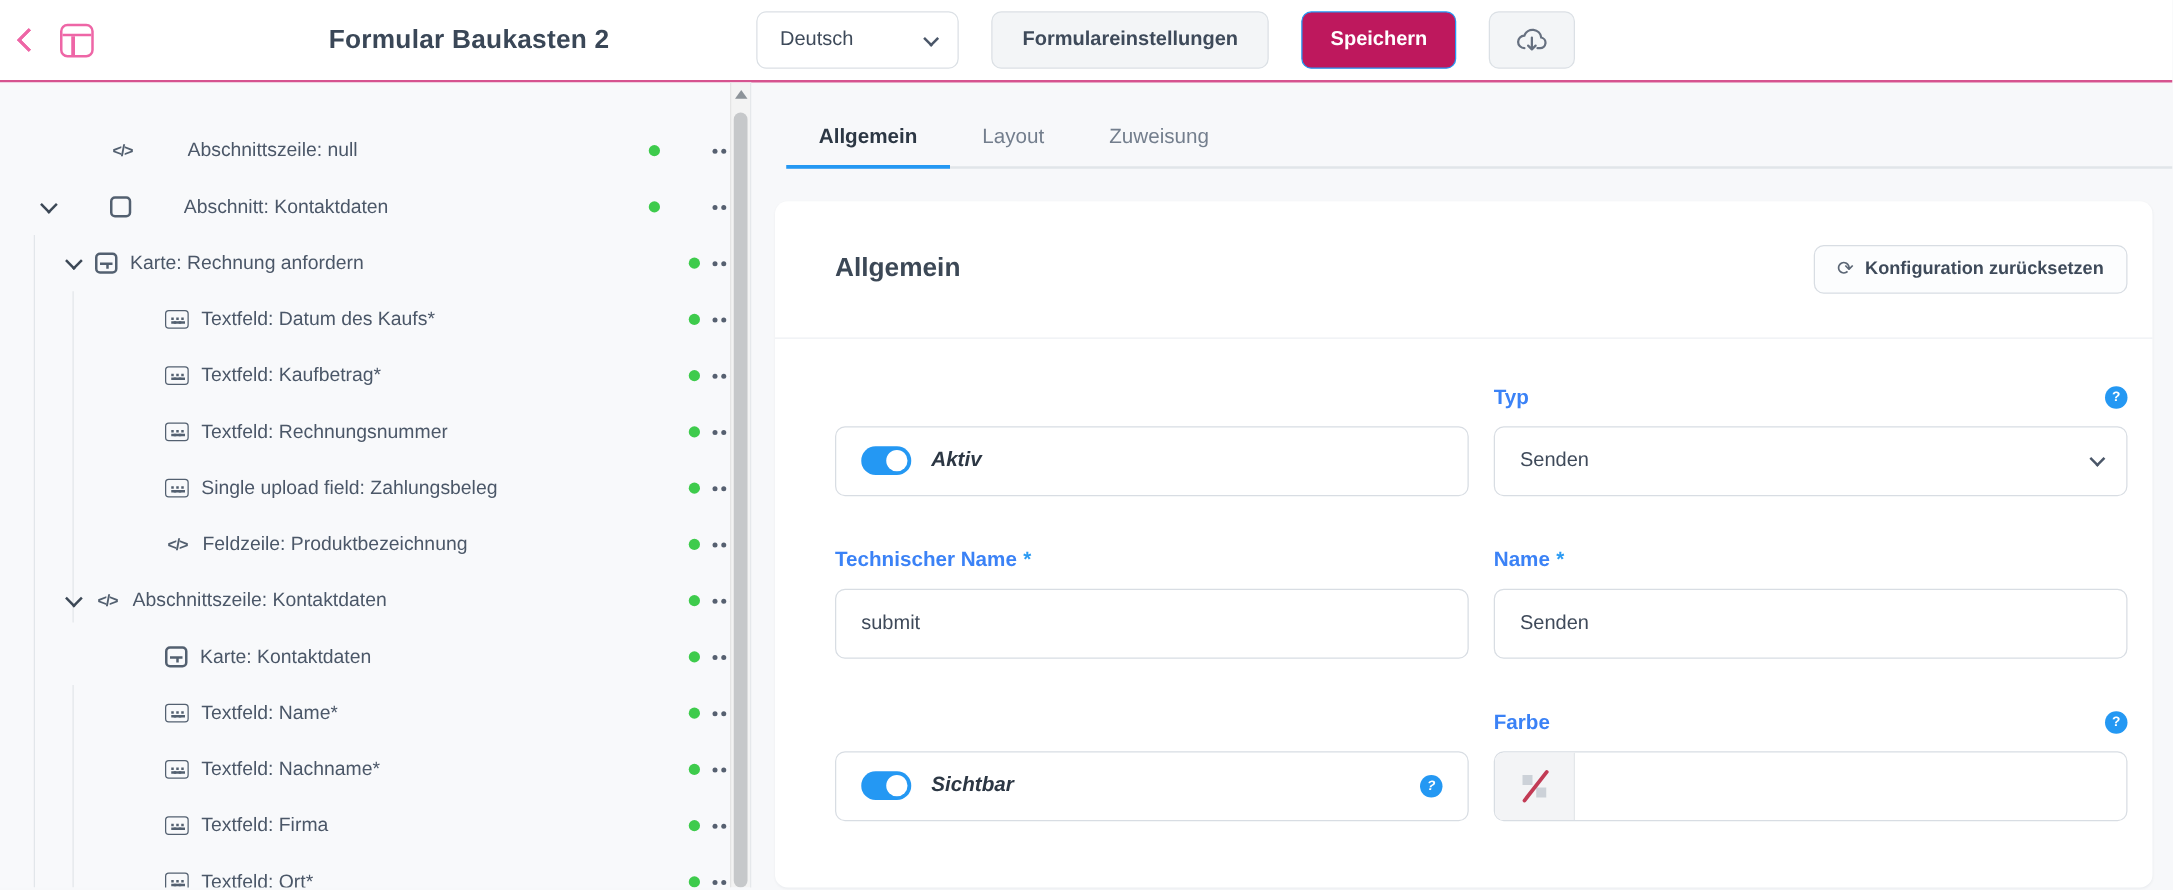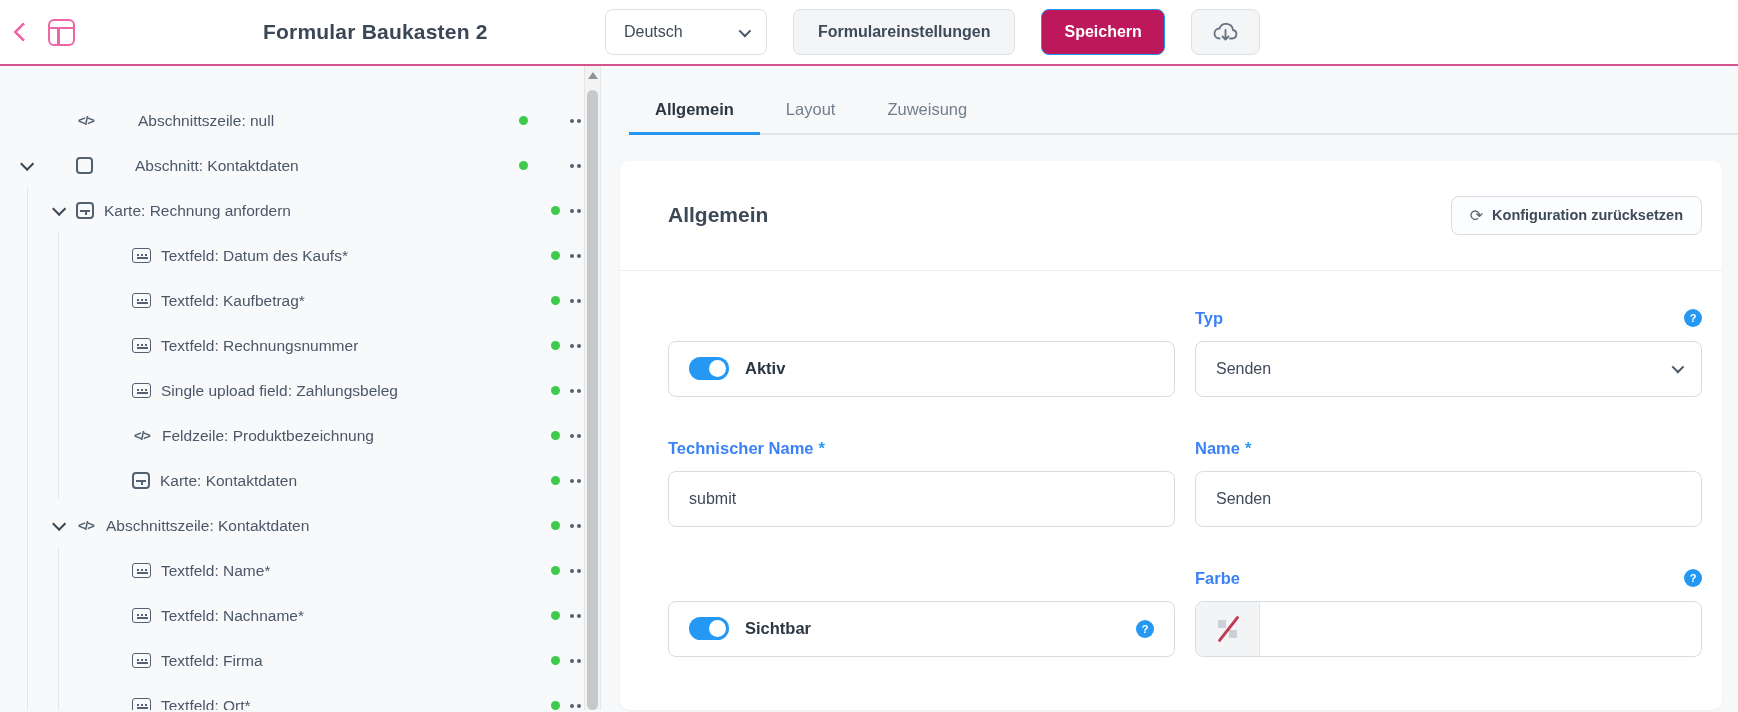--- a/index.html
+++ b/index.html
@@ -43,21 +43,21 @@
     display:flex; align-items:center; justify-content:center; }
   .ico-code::before { content:"</>"; font-size:13px; font-weight:bold; color:#536070; letter-spacing:-1px; }
   .ico-section { border:2px solid #536070; border-radius:4px; width:17px; height:17px; }
   .ico-card { border:2px solid #536070; border-radius:4px; width:18px; height:17px; }
   .ico-card::before { content:""; position:absolute; left:2px; right:2px; top:6px; height:2px; background:#536070; }
   .ico-card::after { content:""; position:absolute; left:7px; top:7px; bottom:2px; width:2px; background:#536070; }
   .ico-textfield { border:1.8px solid #536070; border-radius:3px; width:19px; height:15px; }
   .ico-textfield::before { content:""; position:absolute; left:4px; top:5px; width:2px; height:2px; background:#536070;
     box-shadow:4px 0 0 #536070, 8px 0 0 #536070, 2px 3px 0 #536070, 6px 3px 0 #536070; }
   .ico-textfield::after { content:""; position:absolute; left:4px; bottom:3px; width:11px; height:2px; background:#536070; }
-  .lvl1 { padding-left:20px;gap:32px; }
+  .lvl1 { padding-left:32px;gap:32px; }
   .lvl2 { padding-left:52px; }
   .lvl3 { padding-left:108px; }
   .tlabel { font-size:15.5px; color:#4b5768; white-space:nowrap; overflow:hidden; }
   .tdot { width:9px; height:9px; border-radius:50%; background:#3ecb4c; margin-left:auto; flex:0 0 auto; }
   .tmenu { width:18px; height:14px; margin-left:10px; position:relative; flex:0 0 auto; cursor:pointer; }
   .tmenu::before { content:""; position:absolute; top:5px; left:0; width:4px; height:4px; border-radius:50%;
     background:#566070; box-shadow:7px 0 0 #566070, 14px 0 0 #566070; }
   
   .sb-scroll { position:absolute; top:0; right:0; width:16px; height:100%; background:#f3f3f3;
     border-left:1px solid #e4e4e4; }
@@ -88,21 +88,21 @@
   .flabel { font-size:16.5px; font-weight:bold; color:#3b82f6; }
   .req { color:#2b9bf3; font-weight:bold; font-size:16.5px; }
   .help { width:18px; height:18px; border-radius:50%; background:#2498f3; color:#fff;
     display:flex; align-items:center; justify-content:center; flex:0 0 auto; cursor:pointer; }
   .help::before { content:"?"; font-size:11px; font-weight:bold; }
   .lblrow .help { margin-left:auto; }
   .control { height:56px; border:1px solid #d8dde3; border-radius:8px; background:#fff;
     display:flex; align-items:center; padding:0 20px; font-size:16px; color:#3f4a5a; }
   input.control { width:100%; outline:none; }
   .select { justify-content:space-between; cursor:pointer; }
-  .boxrow { gap:16px; }
+  .boxrow { gap:16px;font-style:italic; }
   .blabel { font-size:16.5px; font-weight:bold; color:#2c3744; }
   .boxrow .help { margin-left:auto; }
   .toggle { width:40px; height:23px; border-radius:12px; background:#2498f3; position:relative;
     flex:0 0 auto; cursor:pointer; }
   .toggle .knob { position:absolute; top:3px; left:20px; width:17px; height:17px; border-radius:50%; background:#fff; }
   .colorctl { padding:0; overflow:hidden; cursor:pointer; }
   .swatch { width:64px; height:100%; background:#f3f4f6; border-right:1px solid #e4e7ea;
     display:flex; align-items:center; justify-content:center; }
   .nocolor { width:22px; height:26px; position:relative; }
   .nocolor::before { content:""; position:absolute; left:1px; top:4px; width:8px; height:8px; background:#ccd1d8;
@@ -189,31 +189,31 @@
     <span class="tdot"></span>
     <span class="tmenu"></span>
   </div>
         <div class="trow lvl3">
     <span class="tchev hidden"></span>
     <span class="tico ico-code"></span>
     <span class="tlabel">Feldzeile: Produktbezeichnung</span>
     <span class="tdot"></span>
     <span class="tmenu"></span>
   </div>
-        <div class="trow lvl3">
-    <span class="tchev hidden"></span>
-    <span class="tico ico-card"></span>
-    <span class="tlabel">Karte: Kontaktdaten</span>
-    <span class="tdot"></span>
-    <span class="tmenu"></span>
-  </div>
         <div class="trow lvl2">
     <span class="tchev"></span>
     <span class="tico ico-code"></span>
     <span class="tlabel">Abschnittszeile: Kontaktdaten</span>
+    <span class="tdot"></span>
+    <span class="tmenu"></span>
+  </div>
+        <div class="trow lvl3">
+    <span class="tchev hidden"></span>
+    <span class="tico ico-card"></span>
+    <span class="tlabel">Karte: Kontaktdaten</span>
     <span class="tdot"></span>
     <span class="tmenu"></span>
   </div>
         <div class="trow lvl3">
     <span class="tchev hidden"></span>
     <span class="tico ico-textfield"></span>
     <span class="tlabel">Textfeld: Name*</span>
     <span class="tdot"></span>
     <span class="tmenu"></span>
   </div>

